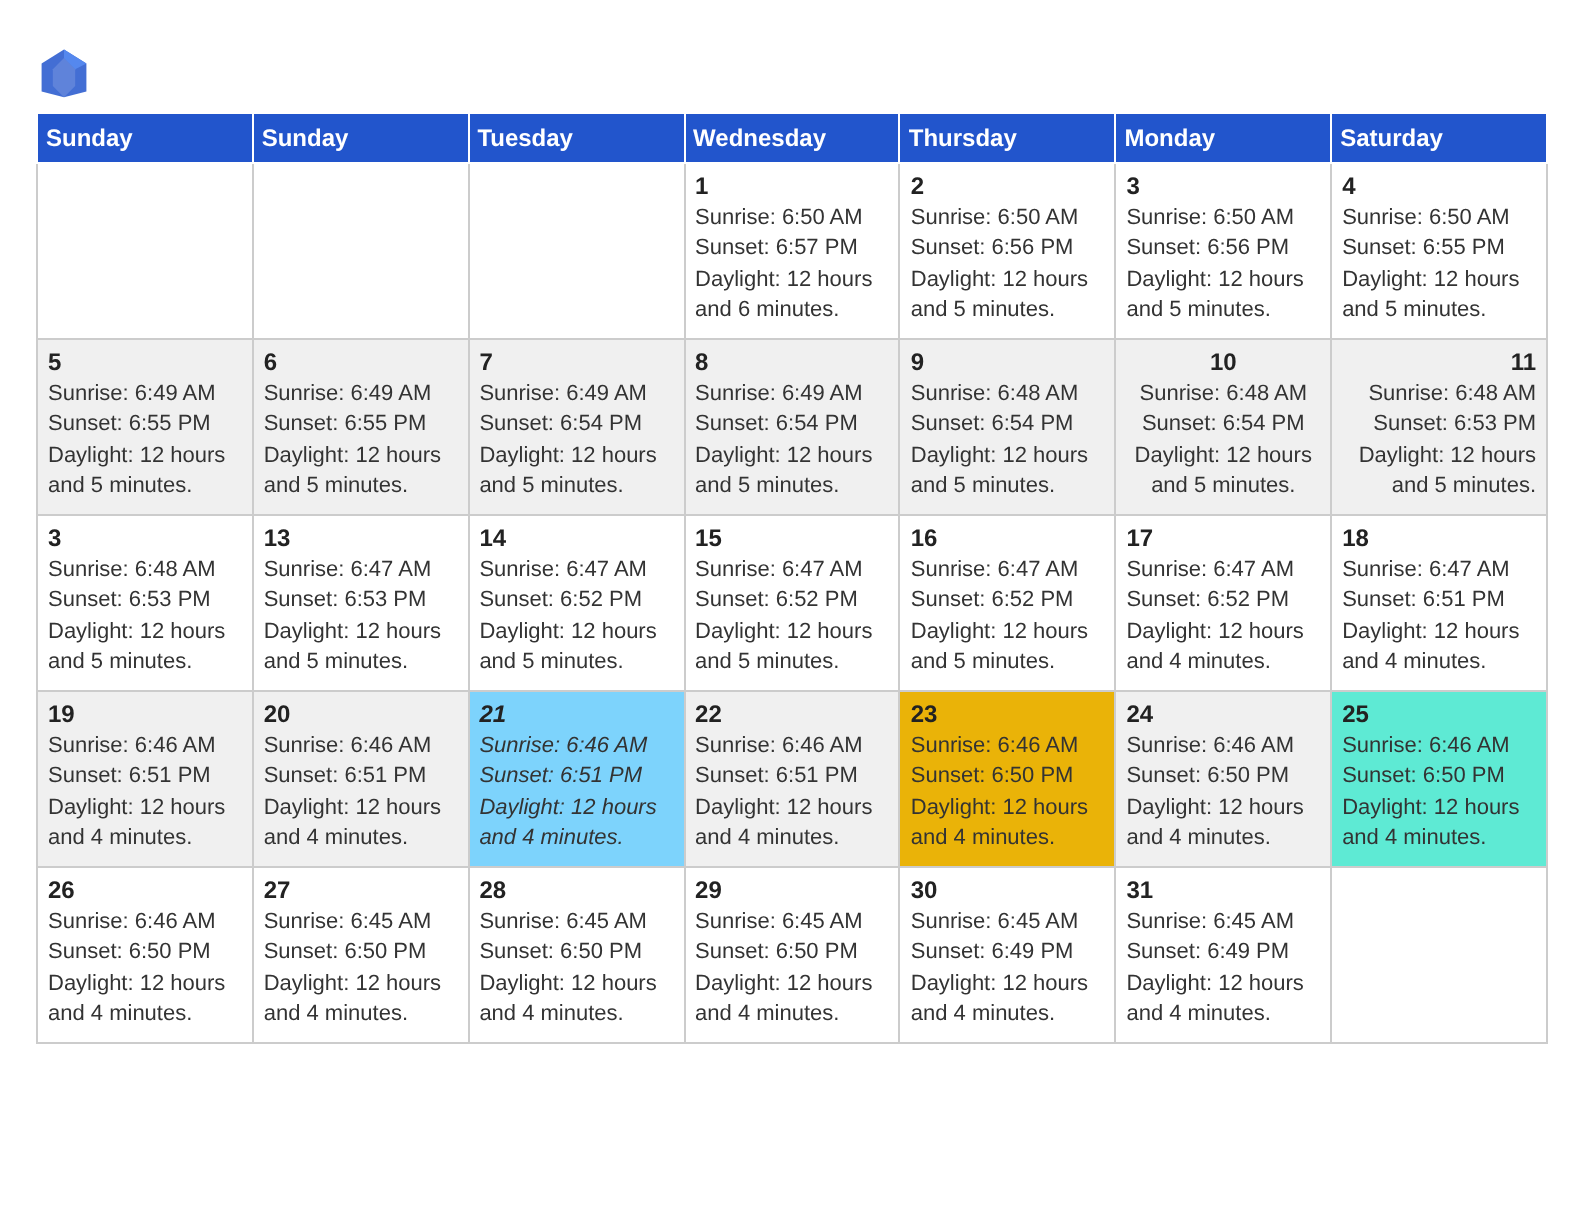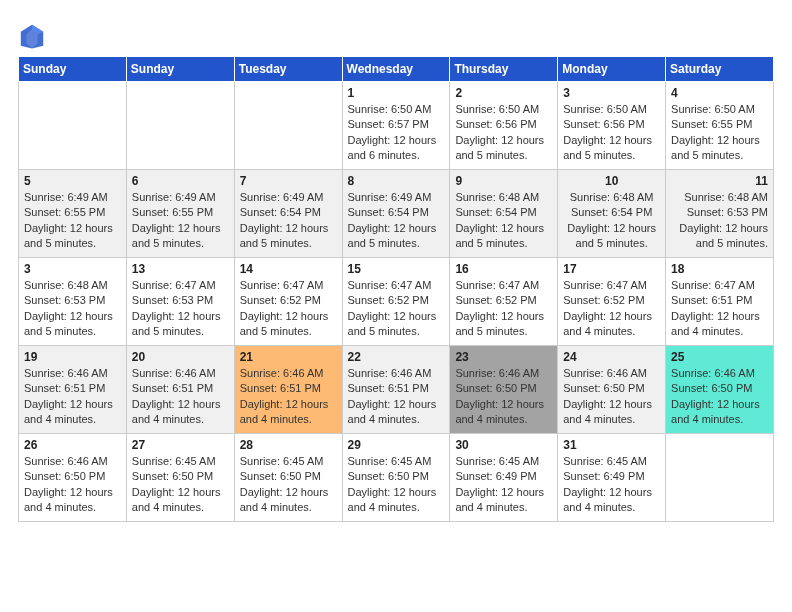--- a/index.html
+++ b/index.html
@@ -279,35 +279,35 @@
 Daylight: 12 hours
 and 4 minutes.</div>
           </td>
           <td style="background: rgb(240, 240, 240);">
             <span class="day-num">20</span>
             <div class="day-info" style="white-space: pre-line;">Sunrise: 6:46 AM
 Sunset: 6:51 PM
 Daylight: 12 hours
 and 4 minutes.</div>
           </td>
-          <td style="background: #fdba74;">
+          <td style="background: #7dd3fc; font-style: italic;">
             <span class="day-num">21</span>
             <div class="day-info" style="white-space: pre-line;">Sunrise: 6:46 AM
 Sunset: 6:51 PM
 Daylight: 12 hours
 and 4 minutes.</div>
           </td>
           <td style="background: rgb(240, 240, 240);">
             <span class="day-num">22</span>
             <div class="day-info" style="white-space: pre-line;">Sunrise: 6:46 AM
 Sunset: 6:51 PM
 Daylight: 12 hours
 and 4 minutes.</div>
           </td>
-          <td style="background: #a3a3a3;">
+          <td style="background: #eab308;">
             <span class="day-num">23</span>
             <div class="day-info" style="white-space: pre-line;">Sunrise: 6:46 AM
 Sunset: 6:50 PM
 Daylight: 12 hours
 and 4 minutes.</div>
           </td>
           <td style="background: rgb(240, 240, 240);">
             <span class="day-num">24</span>
             <div class="day-info" style="white-space: pre-line;">Sunrise: 6:46 AM
 Sunset: 6:50 PM

